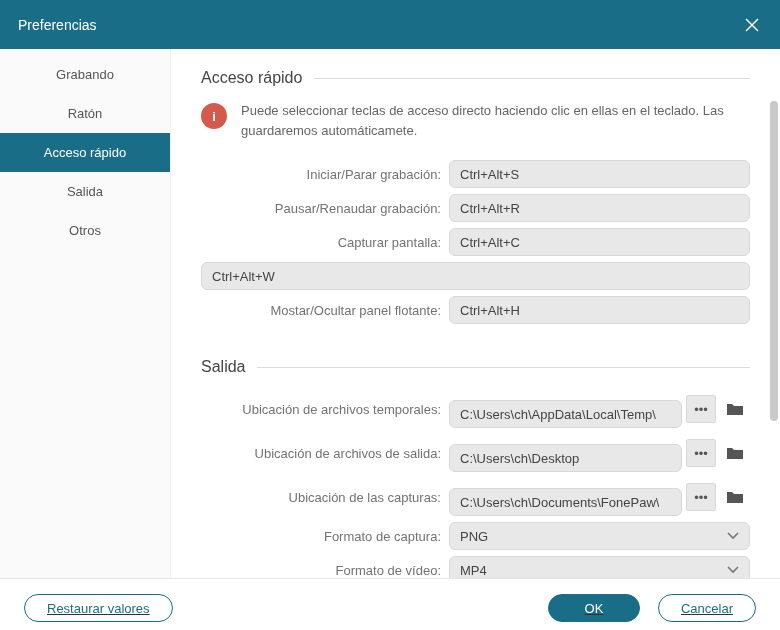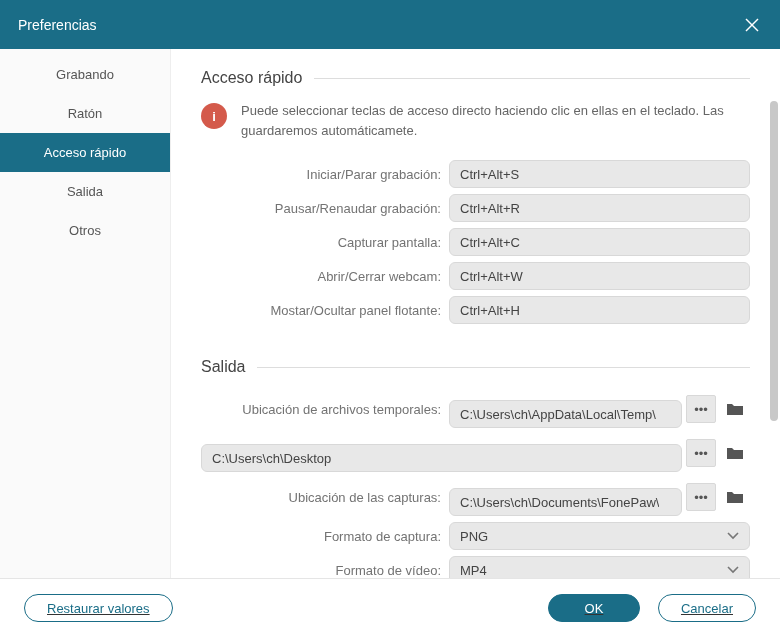--- a/index.html
+++ b/index.html
@@ -236,21 +236,20 @@
             <span class="text">Ctrl+Alt+R</span>
           </div>
       </div>
       <div class="form-row">
         <div class="form-label">Capturar pantalla:</div>
         <div class="form-input">
             <span class="text">Ctrl+Alt+C</span>
           </div>
       </div>
       <div class="form-row">
-        <div class="form-label">Abrir/Cerrar webcam:</div>
         <div class="form-input">
             <span class="text">Ctrl+Alt+W</span>
           </div>
       </div>
       <div class="form-row">
         <div class="form-label">Mostar/Ocultar panel flotante:</div>
         <div class="form-input">
             <span class="text">Ctrl+Alt+H</span>
           </div>
       </div>
@@ -270,20 +269,21 @@
         <div class="btn-browse">
             <span>•••</span>
           </div>
         <div class="btn-folder">
           <svg width="18" height="14" viewBox="0 0 18 14">
               <path d="M1 2h5l2 2h9v9H1z" fill="#555"></path>
             </svg>
         </div>
       </div>
       <div class="form-row">
+        <div class="form-label">Ubicación de archivos de salida:</div>
         <div class="form-input path">
             <span class="text">C:\Users\ch\Desktop</span>
           </div>
         <div class="btn-browse">
             <span>•••</span>
           </div>
         <div class="btn-folder">
           <svg width="18" height="14" viewBox="0 0 18 14">
               <path d="M1 2h5l2 2h9v9H1z" fill="#555"></path>
             </svg>

